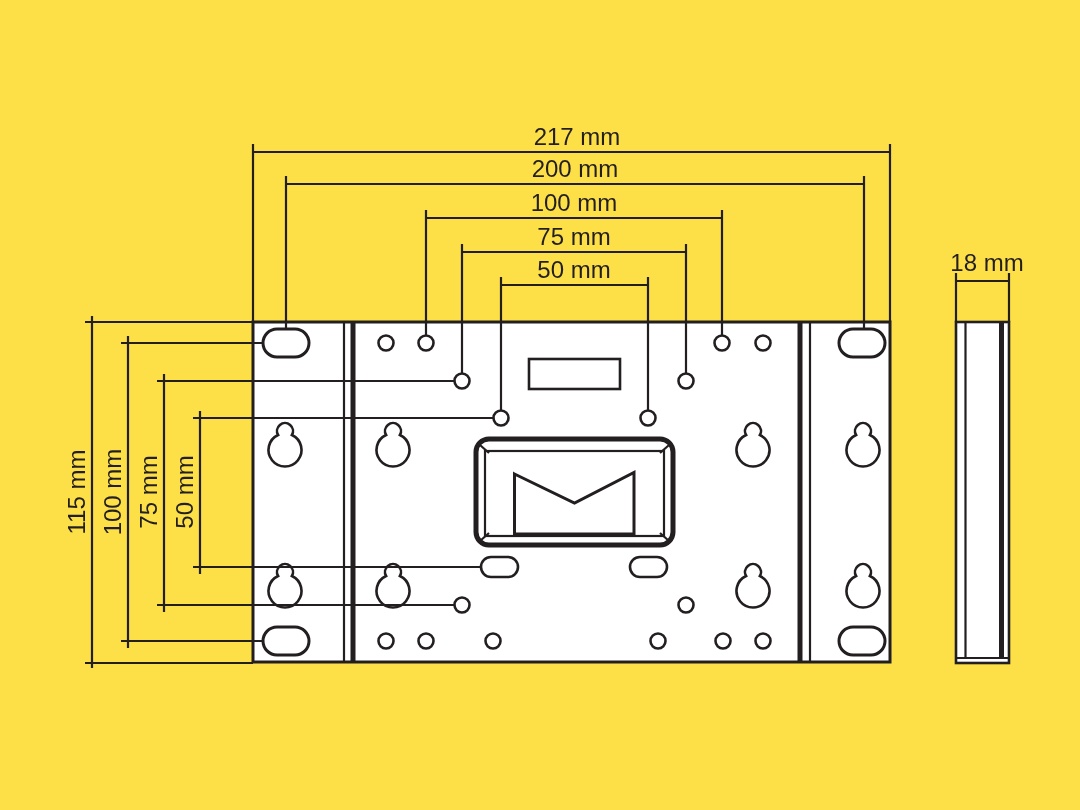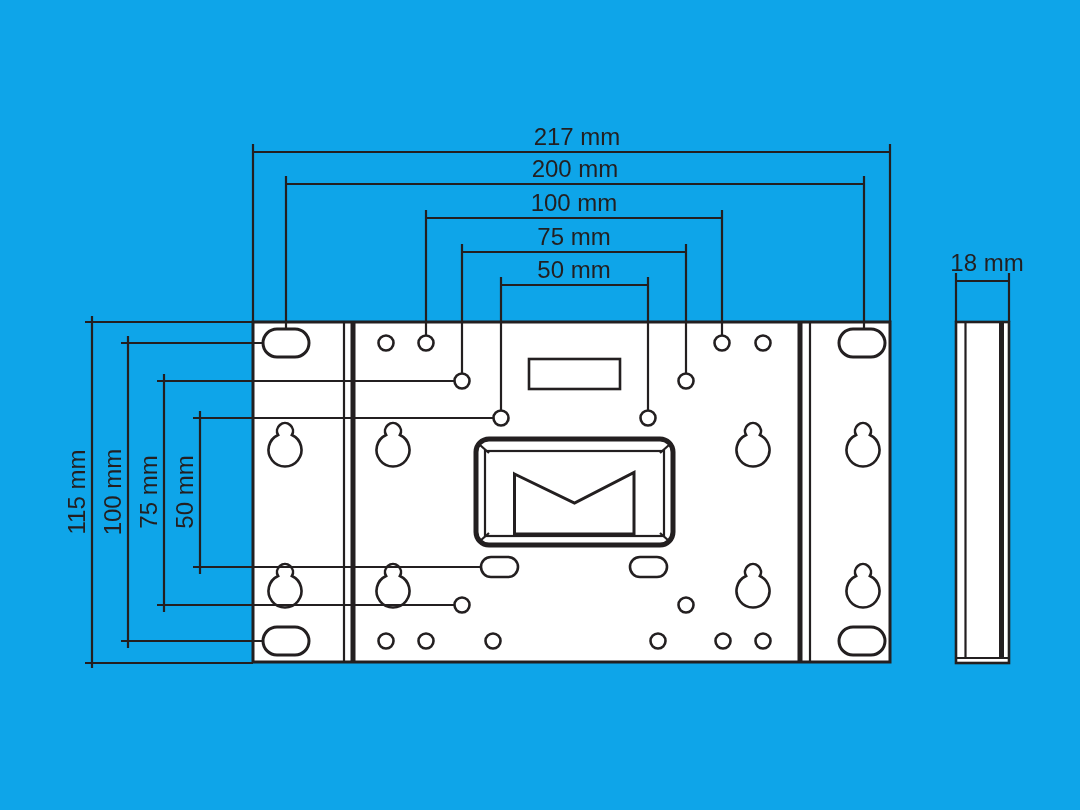--- a/index.html
+++ b/index.html
@@ -1,16 +1,16 @@
 <!DOCTYPE html>
 <html><head>
 <meta charset="utf-8">
 <style>
   html,body{margin:0;padding:0;background:#ffffff;}
-  .stage{width:1080px;height:810px;background:#0ea5e9;position:relative;overflow:hidden;}
+  .stage{width:1080px;height:810px;background:#fde047;position:relative;overflow:hidden;}
   svg{display:block;}
   .ln  {stroke:#231f20;fill:none;stroke-width:2.2;}
   .ln26{stroke:#231f20;fill:none;stroke-width:2.6;}
   .ln3 {stroke:#231f20;fill:none;stroke-width:3;}
   .ln5 {stroke:#231f20;fill:none;stroke-width:5;}
   .fw  {fill:#ffffff;}
   .dimtext{fill:#231f20;stroke:none;font-family:"Liberation Sans",sans-serif;
            font-size:24px;text-anchor:middle;}
 </style>
 </head>

